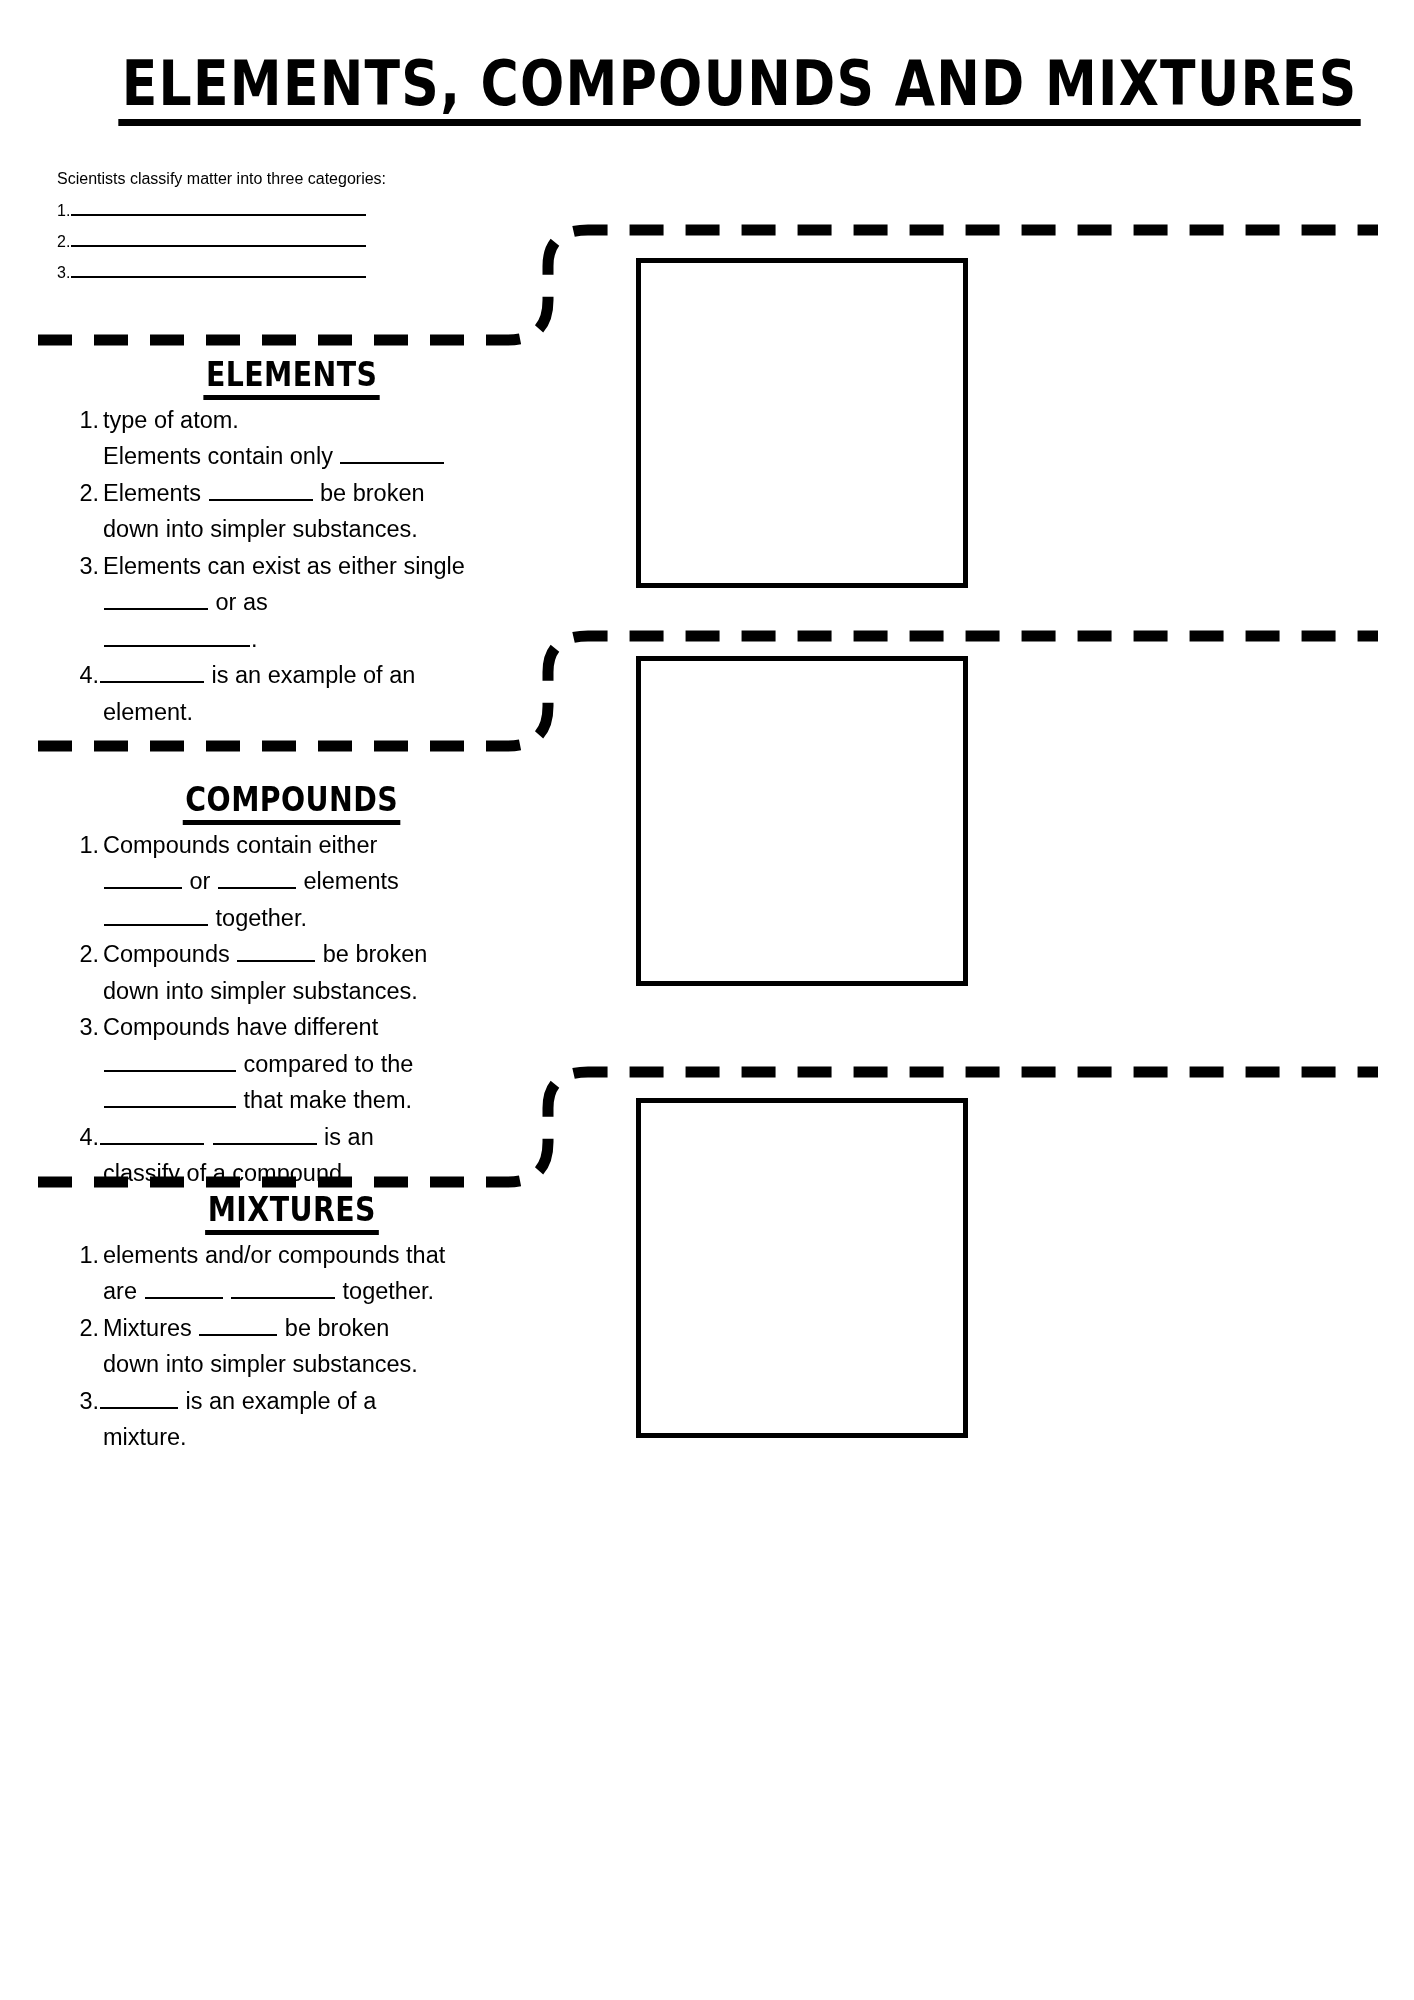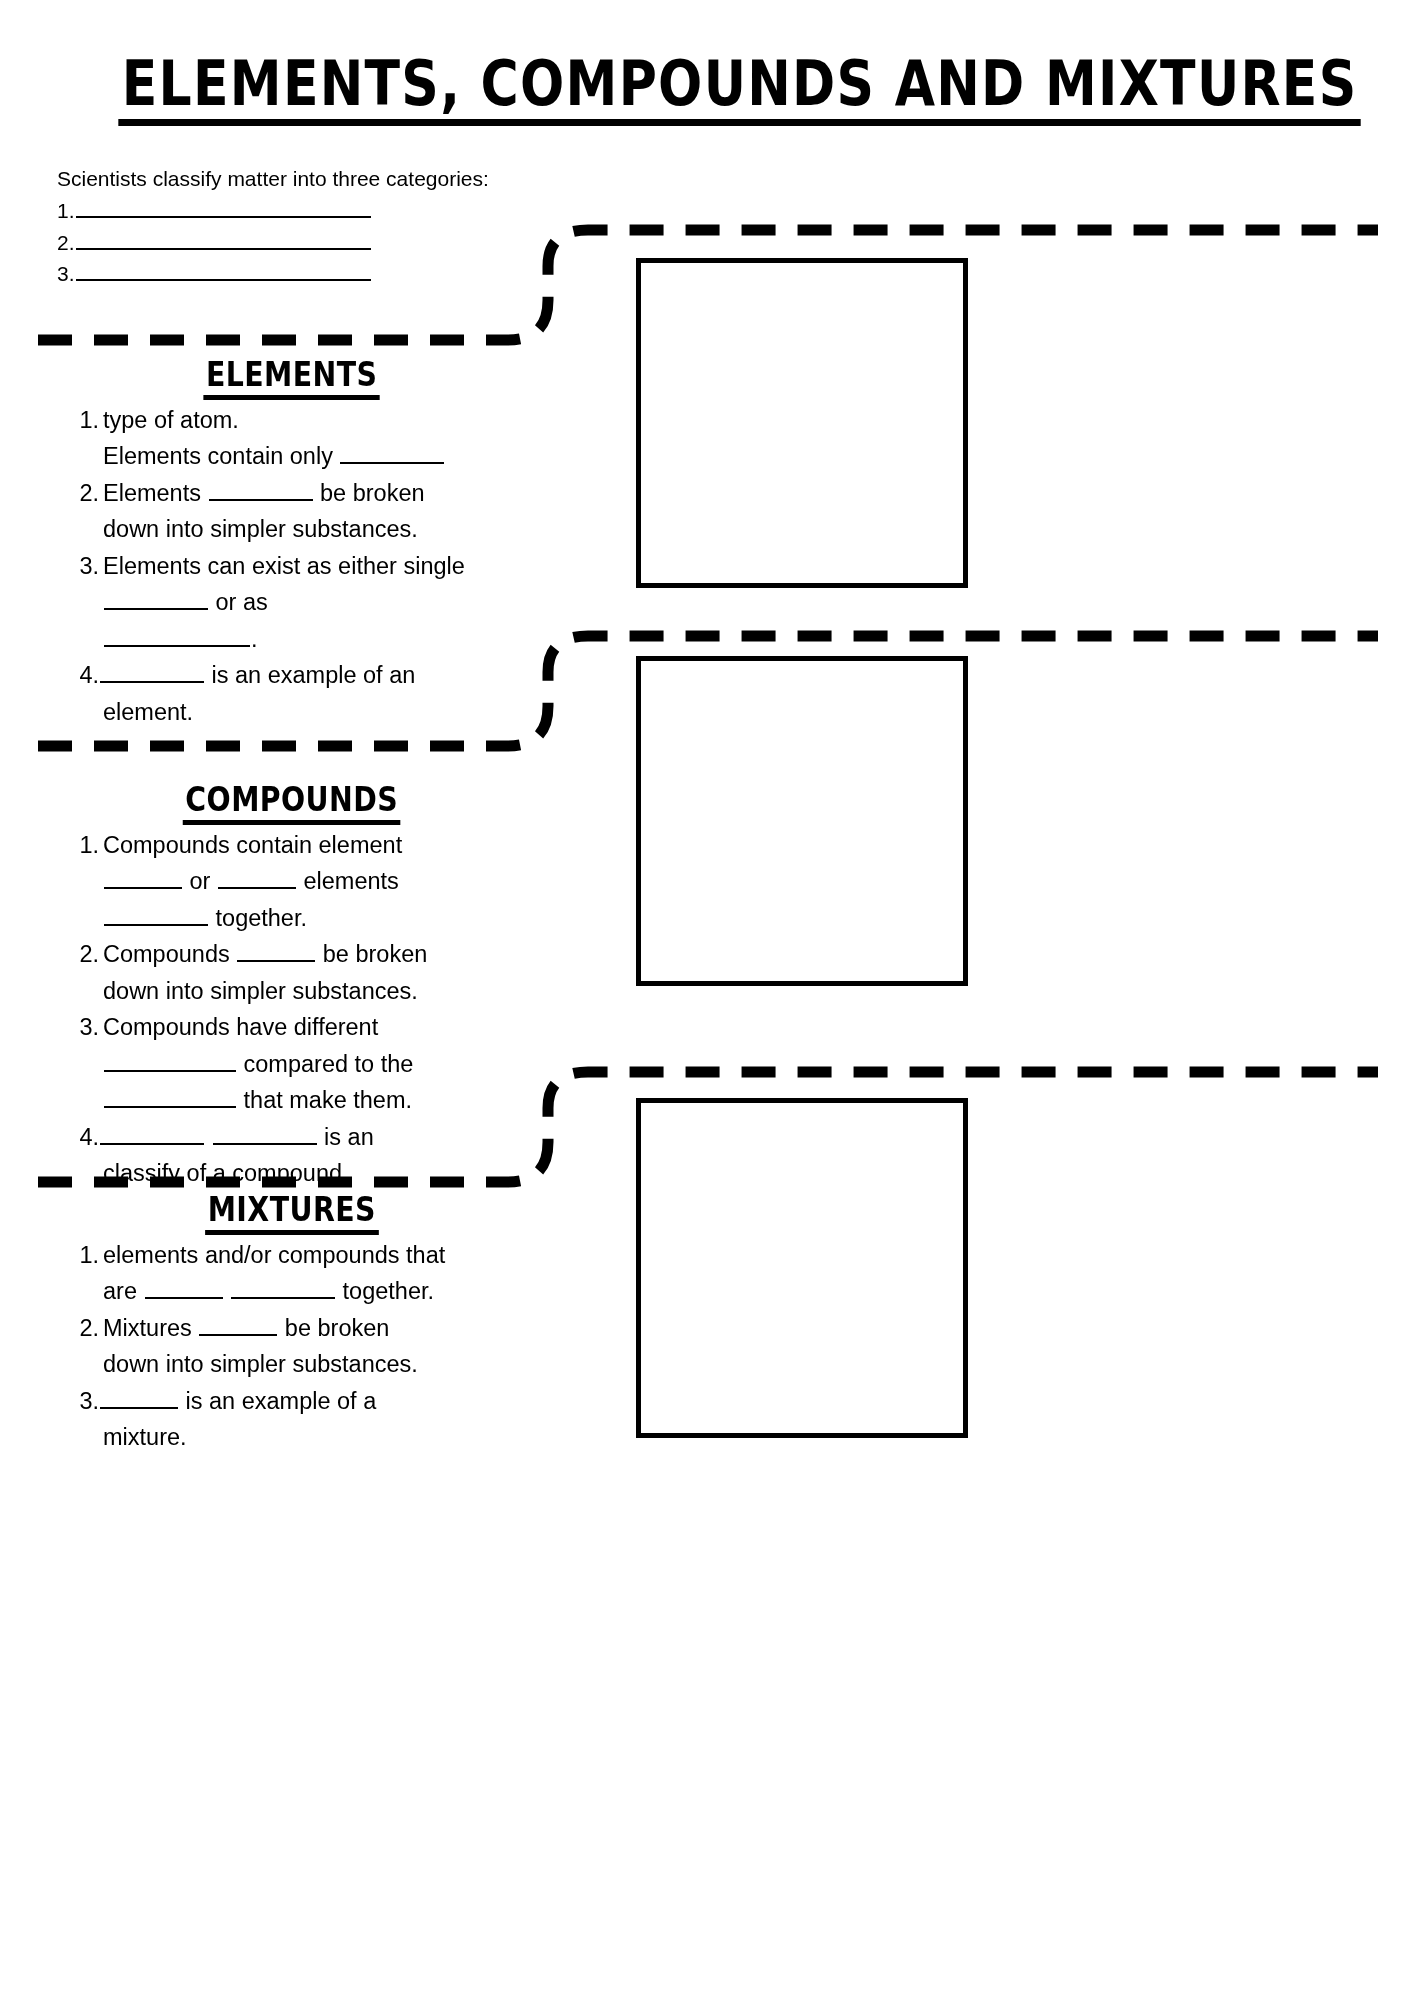--- a/index.html
+++ b/index.html
@@ -24,21 +24,21 @@
     transform:scaleX(0.84);
     transform-origin:center;
     white-space:nowrap;
     border-bottom:7px solid #000;
     padding:0 4px 4px 4px;
   }
 
   
   .intro{
     position:absolute;left:57px;top:163px;width:560px;
-    font-size:21px;line-height:31px;
+    font-size:16px;line-height:31px;
   }
   .intro .lead{display:block;margin-bottom:1px;}
   .intro .numline{display:block;white-space:nowrap;}
   .intro .numline .num{display:inline-block;}
   .blank{
     display:inline-block;
     border-bottom:2.4px solid #000;
     vertical-align:baseline;
     height:1.02em;
     margin:0 1px;
@@ -157,21 +157,21 @@
     </svg>
   </div>
 
   <div class="section" style="top:755px;margin-top:27px;">
     <div class="sec-head">
       <span>COMPOUNDS</span>
     </div>
     <ol class="items">
       <li>
         <span class="mk">1.</span>
-        <span class="ln">Compounds contain element</span>
+        <span class="ln">Compounds contain either</span>
         <span class="ln"><span class="blank w7"></span> or <span class="blank w7"></span> elements</span>
         <span class="ln"><span class="blank w9"></span> together.</span>
       </li>
       <li>
         <span class="mk">2.</span>
         <span class="ln">Compounds <span class="blank w7"></span> be broken</span>
         <span class="ln">down into simpler substances.</span>
       </li>
       <li>
         <span class="mk">3.</span>

